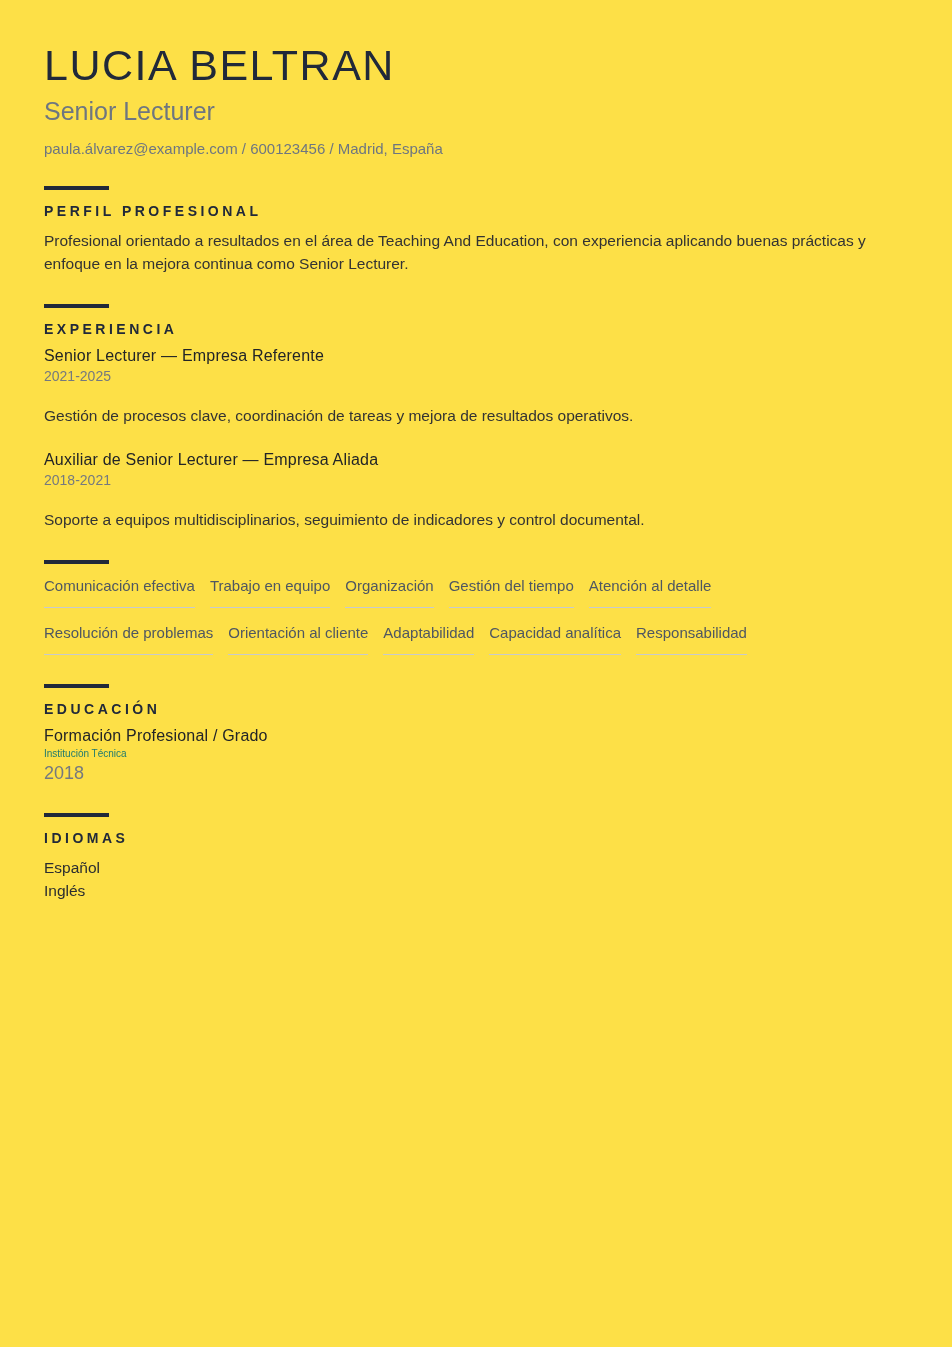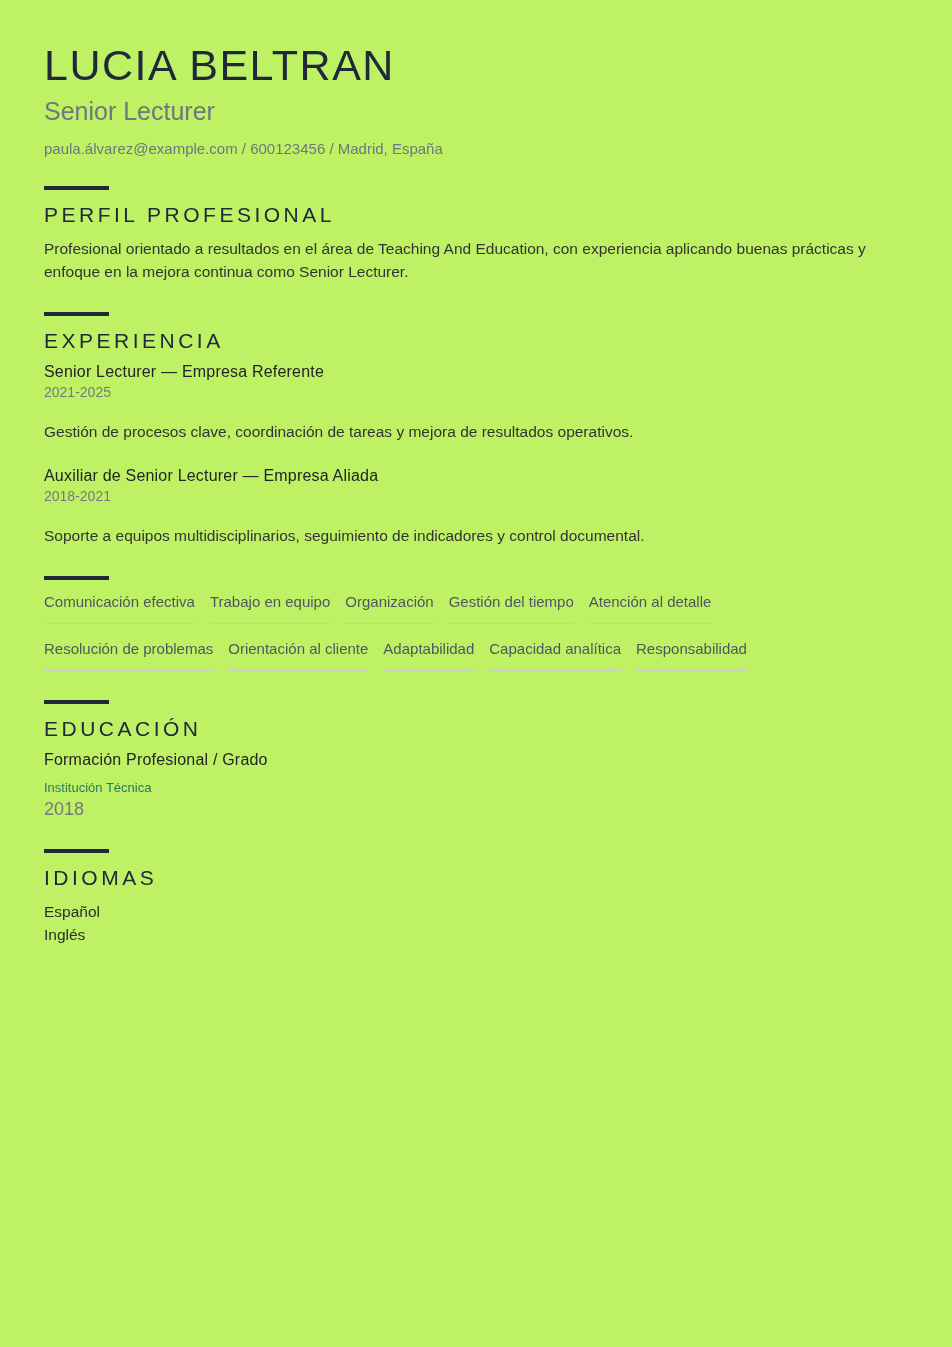--- a/index.html
+++ b/index.html
@@ -4,21 +4,21 @@
 <style>
   html, body {
     margin: 0;
     padding: 0;
     background: #ffffff;
   }
   .page {
     position: relative;
     width: 952px;
     min-height: 1347px;
-    background: #bef264;
+    background: #fde047;
     box-sizing: border-box;
     padding: 44px 58px 40px 44px;
     font-family: "Liberation Sans", sans-serif;
     color: #333333;
   }
   
   .name {
     margin: 0;
     font-size: 43px;
     font-weight: 400;
@@ -39,22 +39,22 @@
   
   section { margin-top: 29px; }
   .rule {
     width: 65px;
     height: 4px;
     background: #212939;
     margin-bottom: 13px;
   }
   h2.section-heading {
     margin: 0 0 10px 0;
-    font-size: 21px;
-    font-weight: 400;
+    font-size: 14px;
+    font-weight: 700;
     letter-spacing: 3.5px;
     color: #212939;
   }
   p.body-text {
     margin: 0;
     font-size: 15.5px;
     line-height: 23px;
     color: #333333;
     max-width: 850px;
   }
@@ -84,22 +84,22 @@
   }
   .skill {
     font-size: 15px;
     color: #4f5761;
     border-bottom: 1px solid #c7cacd;
     padding-bottom: 13px;
     white-space: nowrap;
   }
   
   .institution {
-    margin-top: 11px;
-    font-size: 13px;
+    margin-top: 3px;
+    font-size: 10px;
     color: #217a6e;
   }
   .edu-year {
     margin-top: 4px;
     font-size: 18px;
     color: #75797f;
   }
   
   .lang {
     font-size: 15.5px;

